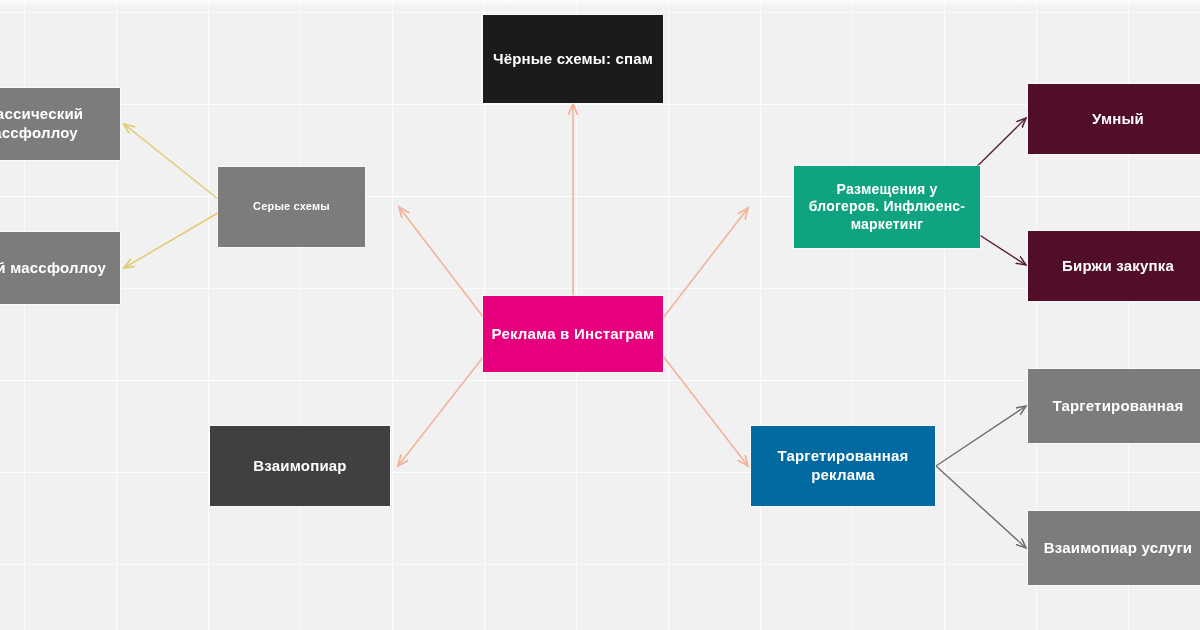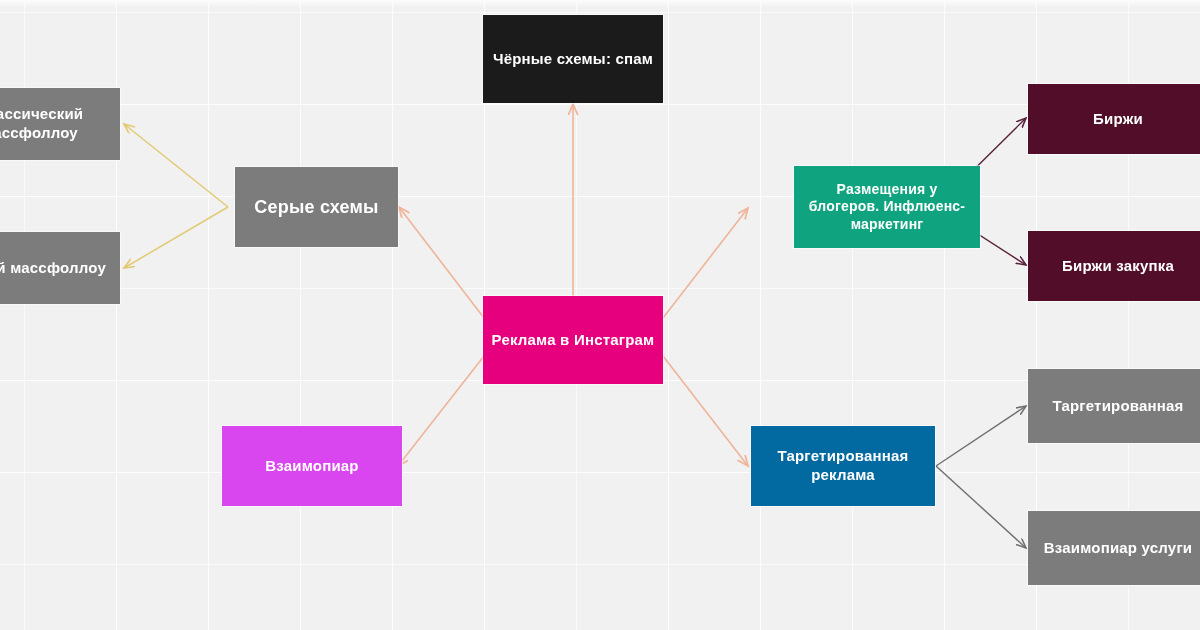--- a/index.html
+++ b/index.html
@@ -64,21 +64,21 @@
     padding: 0 8px;
     letter-spacing: 0.2px;
     text-rendering: optimizeLegibility;
   }
 
   .node .label { display: block; width: 100%; }
 
   .n-black   { background: #1b1b1b; }
   .n-gray    { background: #7c7c7c; }
   .n-pink    { background: #e6007e; }
-  .n-orange  { background: #d946ef; margin-left: 12px; }
+  .n-orange  { background: #404040; }
   .n-teal    { background: #0fa37f; }
   .n-maroon  { background: #520e28; }
   .n-blue    { background: #0369a1; }
 
   .shadow-lite { box-shadow: 0 0 0 1px rgba(255,255,255,0.55); }
 </style>
 </head>
 <body>
 
 <div id="canvas">
@@ -130,38 +130,38 @@
   </div>
 
   <div class="node n-gray shadow-lite" style="left:-60px; top:88px; width:180px; height:72px; font-size:15px;">
     <span class="label">Классический массфоллоу</span>
   </div>
 
   <div class="node n-gray shadow-lite" style="left:-60px; top:232px; width:180px; height:72px; font-size:15px;">
     <span class="label">Умный массфоллоу</span>
   </div>
 
-  <div class="node n-gray shadow-lite" style="left:235px; top:167px; width:163px; height:80px; font-size:18px;">
+  <div class="node n-gray shadow-lite" style="left:218px; top:167px; width:147px; height:80px; font-size:11px;">
     <span class="label">Серые схемы</span>
   </div>
 
-  <div class="node n-pink shadow-lite" style="left:483px; top:296px; width:180px; height:88px; font-size:15px;">
+  <div class="node n-pink shadow-lite" style="left:483px; top:296px; width:180px; height:76px; font-size:15px;">
     <span class="label">Реклама в Инстаграм</span>
   </div>
 
   <div class="node n-orange shadow-lite" style="left:210px; top:426px; width:180px; height:80px; font-size:15px;">
     <span class="label">Взаимопиар</span>
   </div>
 
   <div class="node n-teal shadow-lite" style="left:794px; top:166px; width:186px; height:82px; font-size:14px;">
     <span class="label">Размещения у блогеров. Инфлюенс-маркетинг</span>
   </div>
 
   <div class="node n-maroon shadow-lite" style="left:1028px; top:84px; width:180px; height:70px; font-size:15px;">
-    <span class="label">Биржи</span>
+    <span class="label">Умный</span>
   </div>
 
   <div class="node n-maroon shadow-lite" style="left:1028px; top:231px; width:180px; height:70px; font-size:15px;">
     <span class="label">Биржи закупка</span>
   </div>
 
   <div class="node n-blue shadow-lite" style="left:751px; top:426px; width:184px; height:80px; font-size:15px;">
     <span class="label">Таргетированная реклама</span>
   </div>
 

